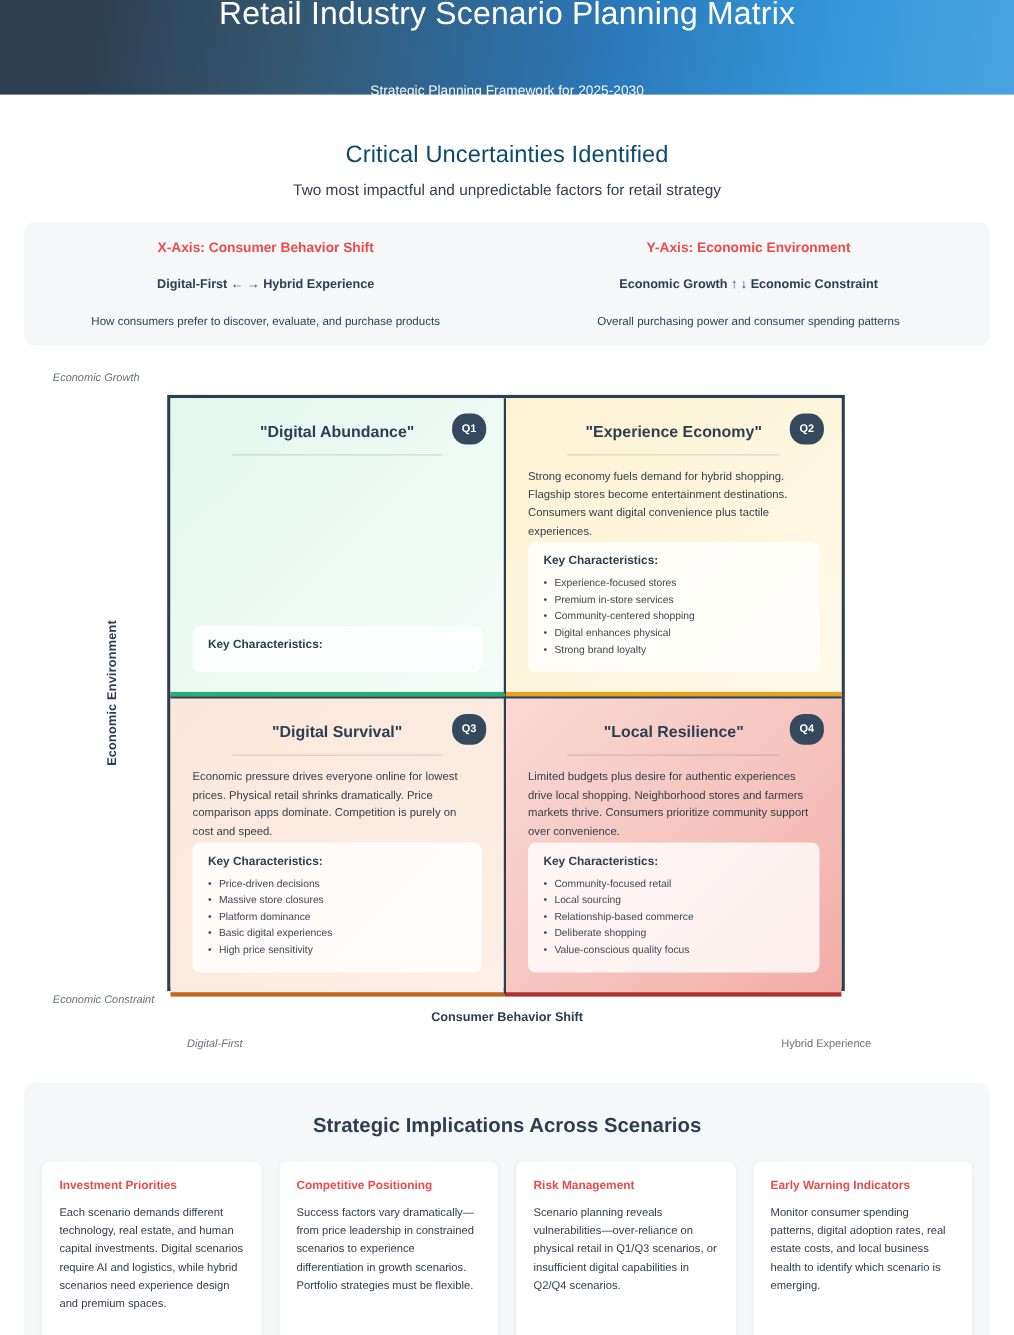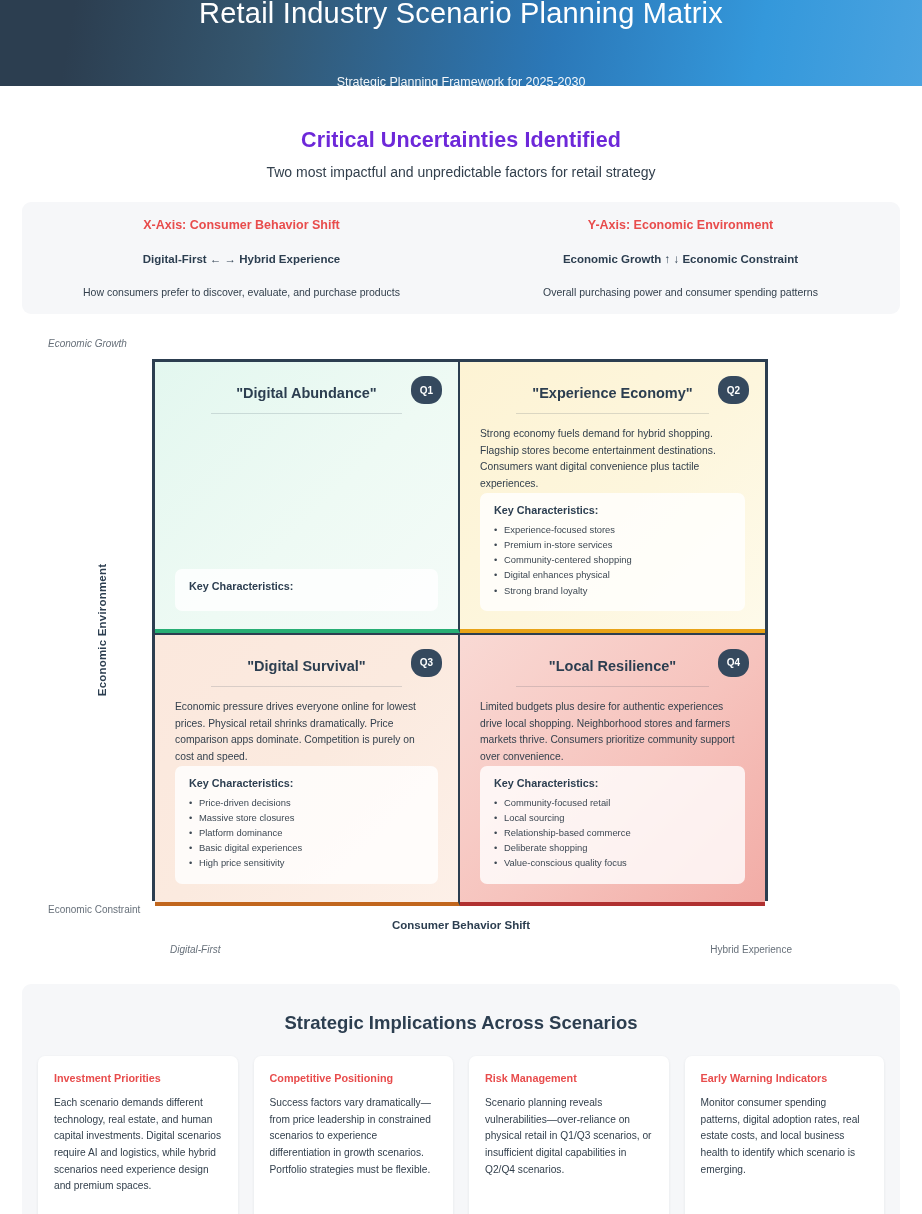--- a/index.html
+++ b/index.html
@@ -36,22 +36,22 @@
     opacity: .95;
   }
 
   
   .section-head {
     text-align: center;
     margin-top: 42px;
   }
   .section-head h2 {
     font-size: 21.5px;
-    font-weight: bold;
-    color: #6d28d9;
+    font-weight: normal;
+    color: #0c4a6e;
     letter-spacing: .1px;
   }
   .section-head p {
     font-size: 14px;
     color: #33404d;
     margin-top: 11px;
   }
 
   .uncertainty-panel {
     margin: 22px 22px 0 22px;
@@ -94,20 +94,21 @@
     position: absolute;
     left: 48px; top: 14px;
     font-size: 10px;
     font-style: italic;
     color: #67707a;
   }
   .lbl-constraint {
     position: absolute;
     left: 48px; top: 580px;
     font-size: 10px;
+    font-style: italic;
     color: #67707a;
   }
   .lbl-yaxis {
     position: absolute;
     left: -8px; top: 300px;
     width: 220px;
     text-align: center;
     transform: rotate(-90deg);
     transform-origin: center center;
     font-size: 11.5px;

